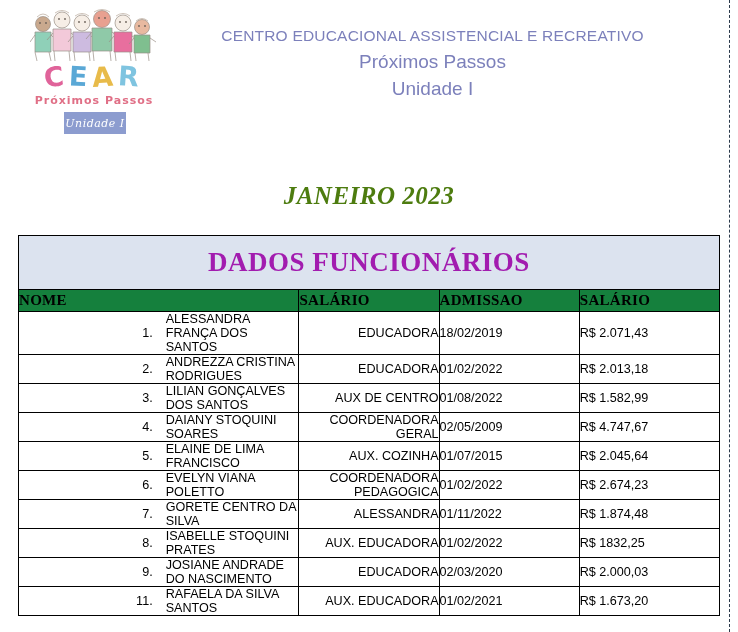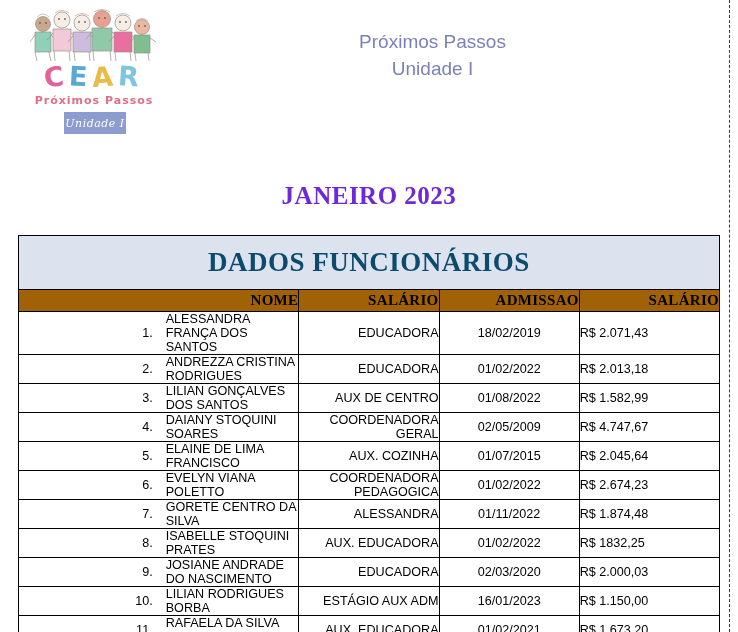--- a/index.html
+++ b/index.html
@@ -132,22 +132,23 @@
   
   .month-title {
     position: absolute;
     left: 18px;
     top: 182px;
     width: 702px;
     text-align: center;
     font-family: "Liberation Serif", serif;
     font-size: 25px;
     font-weight: bold;
-    color: #6d28d9;
+    color: #4d7c0f;
     letter-spacing: 0.5px;
+    font-style: italic;
   }
 
   
   .sheet-table {
     position: absolute;
     left: 18px;
     top: 235px;
     width: 702px;
     border-collapse: collapse;
     table-layout: fixed;
@@ -159,28 +160,28 @@
   }
 
   .banner-cell {
     background: #dce3ef;
     height: 53px;
     text-align: center;
     font-family: "Liberation Serif", serif;
     font-size: 27px;
     font-weight: bold;
     letter-spacing: 0.5px;
-    color: #0c4a6e;
+    color: #a21caf;
     margin-left: 8px;
   }
 
   .col-head {
-    background: #a16207;
+    background: #15803d;
     height: 21px;
-    text-align: right;
+    text-align: left;
     font-family: "Liberation Serif", serif;
     font-size: 15px;
     font-weight: bold;
     letter-spacing: 0.3px;
   }
 
   .data-row td {
     height: 22px;
     font-size: 12.6px;
   }
@@ -196,21 +197,20 @@
     text-align: left;
     padding-left: 7px;
     border-left: none;
   }
   td.cell-func {
     width: 160px;
     text-align: right;
   }
   td.cell-adm {
     width: 122px;
-    text-align: center;
   }
   td.cell-sal {
     width: 120px;
     text-align: left;
   }
 
   .fn-small { font-size: 10.2px; }
   .fn-xsmall { font-size: 9px; }
 </style>
 </head>
@@ -282,20 +282,21 @@
     </div>
 
     <div class="logo-sub">Próximos Passos</div>
 
     <div class="logo-unit-box">
       <span>Unidade I</span>
     </div>
   </div>
 
   <div class="heading-block">
+    <div class="heading-line1">CENTRO EDUCACIONAL ASSISTENCIAL E  RECREATIVO</div>
     <div class="heading-line2">Próximos Passos</div>
     <div class="heading-line3">Unidade I</div>
   </div>
 </div>
 
 <div class="month-title">JANEIRO 2023</div>
 
 <table class="sheet-table">
   <tbody>
     <tr>
@@ -366,27 +367,20 @@
         <td class="cell-sal">R$ 1832,25</td>
       </tr>
       <tr class="data-row">
         <td class="cell-num">9.</td>
         <td class="cell-name">JOSIANE ANDRADE DO NASCIMENTO</td>
         <td class="cell-func">EDUCADORA</td>
         <td class="cell-adm">02/03/2020</td>
         <td class="cell-sal">R$ 2.000,03</td>
       </tr>
       <tr class="data-row">
-        <td class="cell-num">10.</td>
-        <td class="cell-name">LILIAN RODRIGUES BORBA</td>
-        <td class="cell-func fn-small">ESTÁGIO AUX ADM</td>
-        <td class="cell-adm">16/01/2023</td>
-        <td class="cell-sal">R$ 1.150,00</td>
-      </tr>
-      <tr class="data-row">
         <td class="cell-num">11.</td>
         <td class="cell-name">RAFAELA DA SILVA SANTOS</td>
         <td class="cell-func">AUX. EDUCADORA</td>
         <td class="cell-adm">01/02/2021</td>
         <td class="cell-sal">R$ 1.673,20</td>
       </tr>
     </tbody>
 </table>
 
 </body></html>

